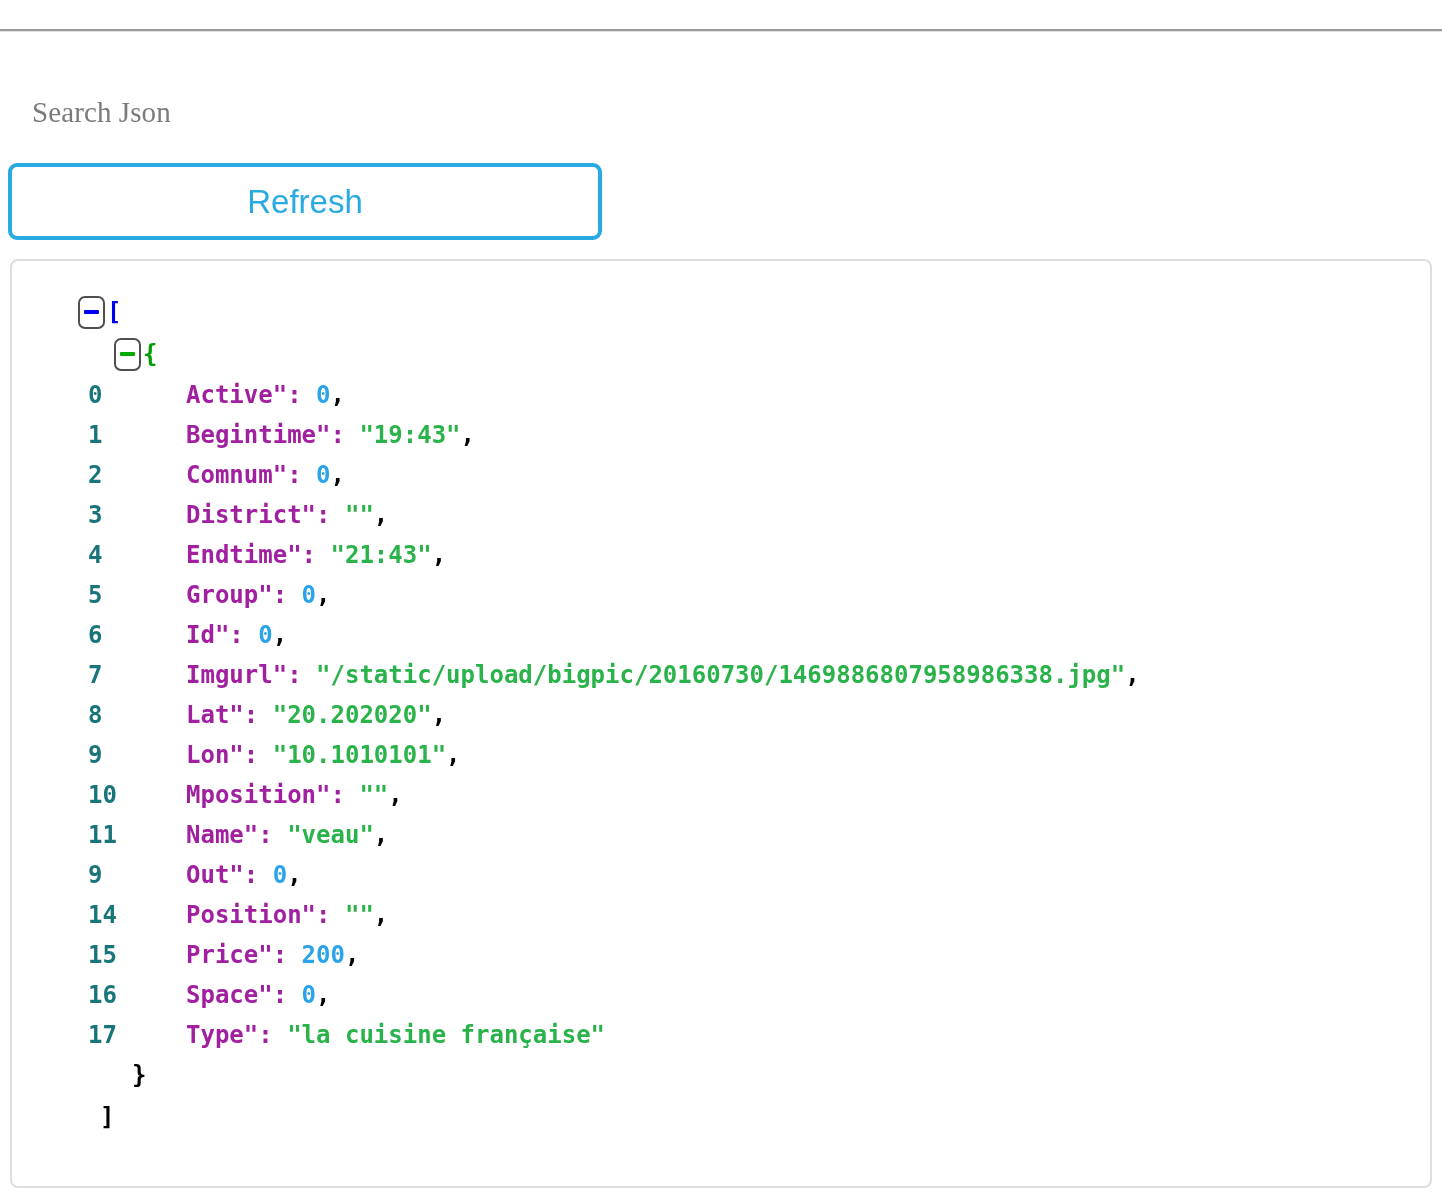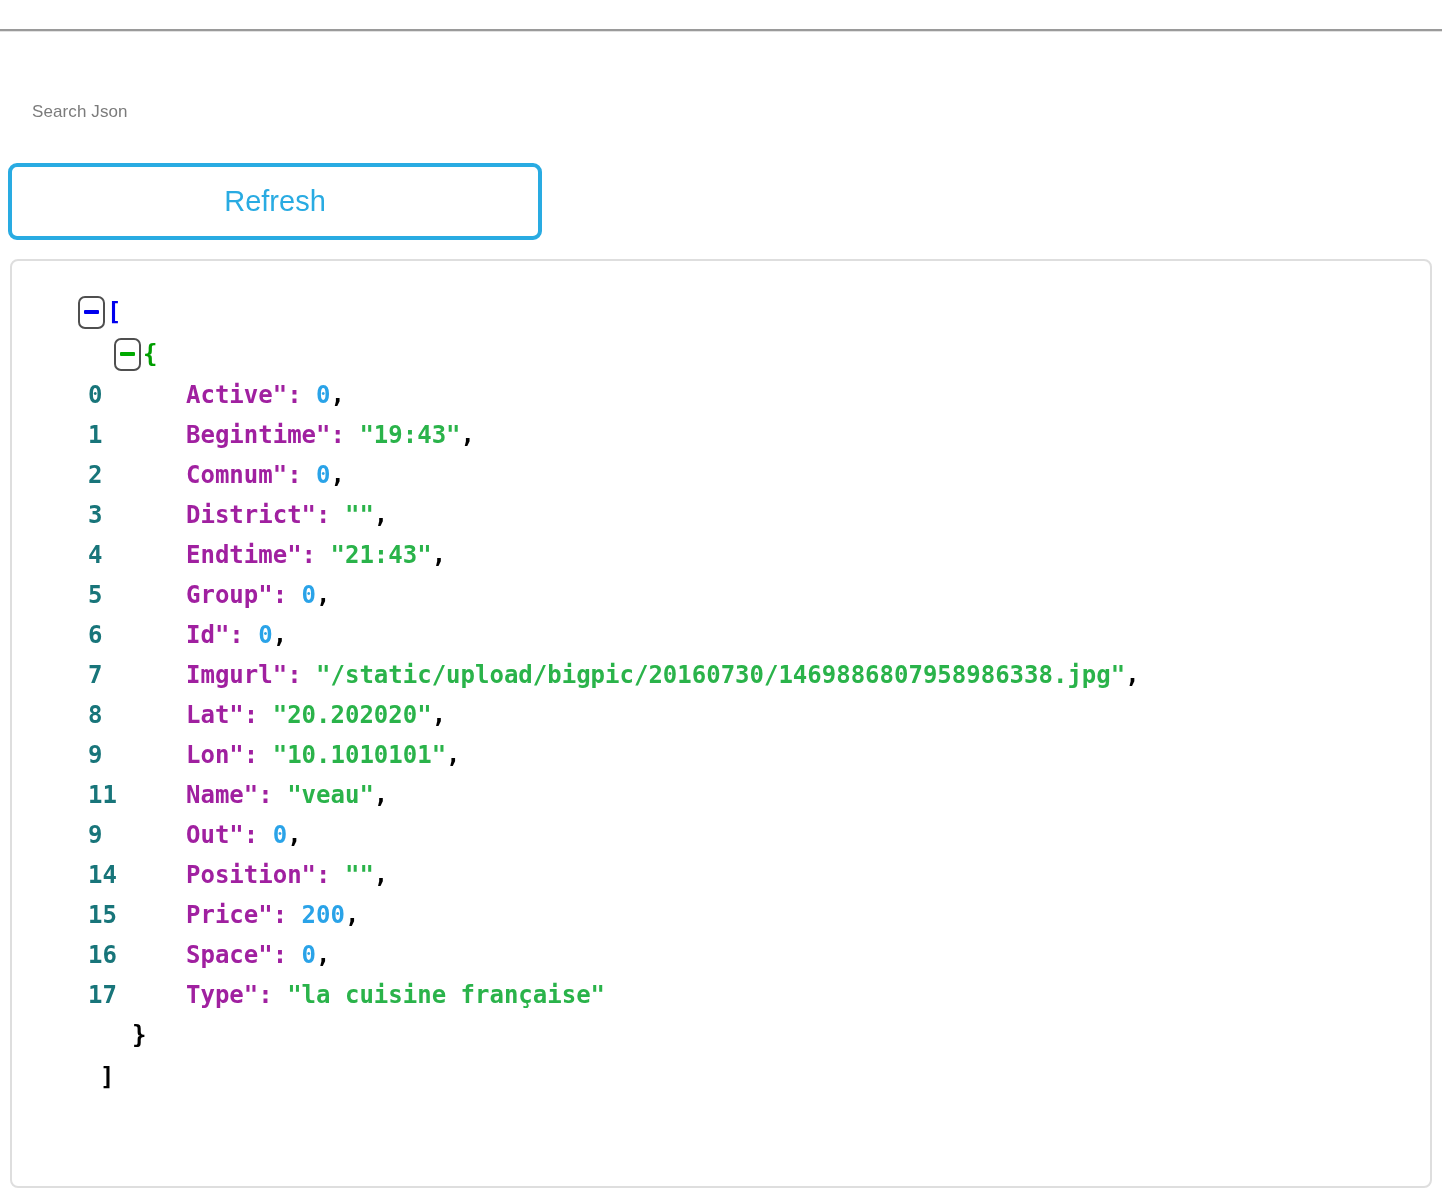--- a/index.html
+++ b/index.html
@@ -32,46 +32,46 @@
     height: 3px;
     background: #9a9a9a;
     border-bottom: 1px solid #e2e2e2;
   }
 
   
   .page-heading {
     position: absolute;
     left: 32px;
     top: 96px;
-    font-family: Liberation Sans, sans-serif;
-    font-size: 17px;
+    font-family: Liberation Serif, serif;
+    font-size: 29px;
     line-height: 32px;
     color: #7b7b7b;
     font-weight: 400;
     letter-spacing: 0.1px;
     white-space: nowrap;
   }
 
   
   .btn-row {
     position: absolute;
     left: 8px;
     top: 163px;
     display: flex;
     gap: 11px;
   }
   .btn {
-    width: 534px;
+    width: 594px;
     height: 77px;
     border: 4px solid #29abe2;
     border-radius: 9px;
     background: #ffffff;
     color: #29abe2;
     font-family: "Liberation Sans", sans-serif;
-    font-size: 29px;
+    font-size: 33px;
     line-height: 69px;
     text-align: center;
     cursor: pointer;
     padding: 0;
     white-space: nowrap;
     overflow: hidden;
   }
 
   
   .json-panel {
@@ -230,20 +230,24 @@
           </div>
           <div class="prop-line">
             <span class="ln">8</span>
             <span class="prop-content"><span class="k">Lat":</span> <span class="str">"20.202020"</span><span class="com">,</span></span>
           </div>
           <div class="prop-line">
             <span class="ln">9</span>
             <span class="prop-content"><span class="k">Lon":</span> <span class="str">"10.1010101"</span><span class="com">,</span></span>
           </div>
           <div class="prop-line">
+            <span class="ln">10</span>
+            <span class="prop-content"><span class="k">Mposition":</span> <span class="str">""</span><span class="com">,</span></span>
+          </div>
+          <div class="prop-line">
             <span class="ln">11</span>
             <span class="prop-content"><span class="k">Name":</span> <span class="str">"veau"</span><span class="com">,</span></span>
           </div>
           <div class="prop-line">
             <span class="ln">9</span>
             <span class="prop-content"><span class="k">Out":</span> <span class="num">0</span><span class="com">,</span></span>
           </div>
           <div class="prop-line">
             <span class="ln">14</span>
             <span class="prop-content"><span class="k">Position":</span> <span class="str">""</span><span class="com">,</span></span>

